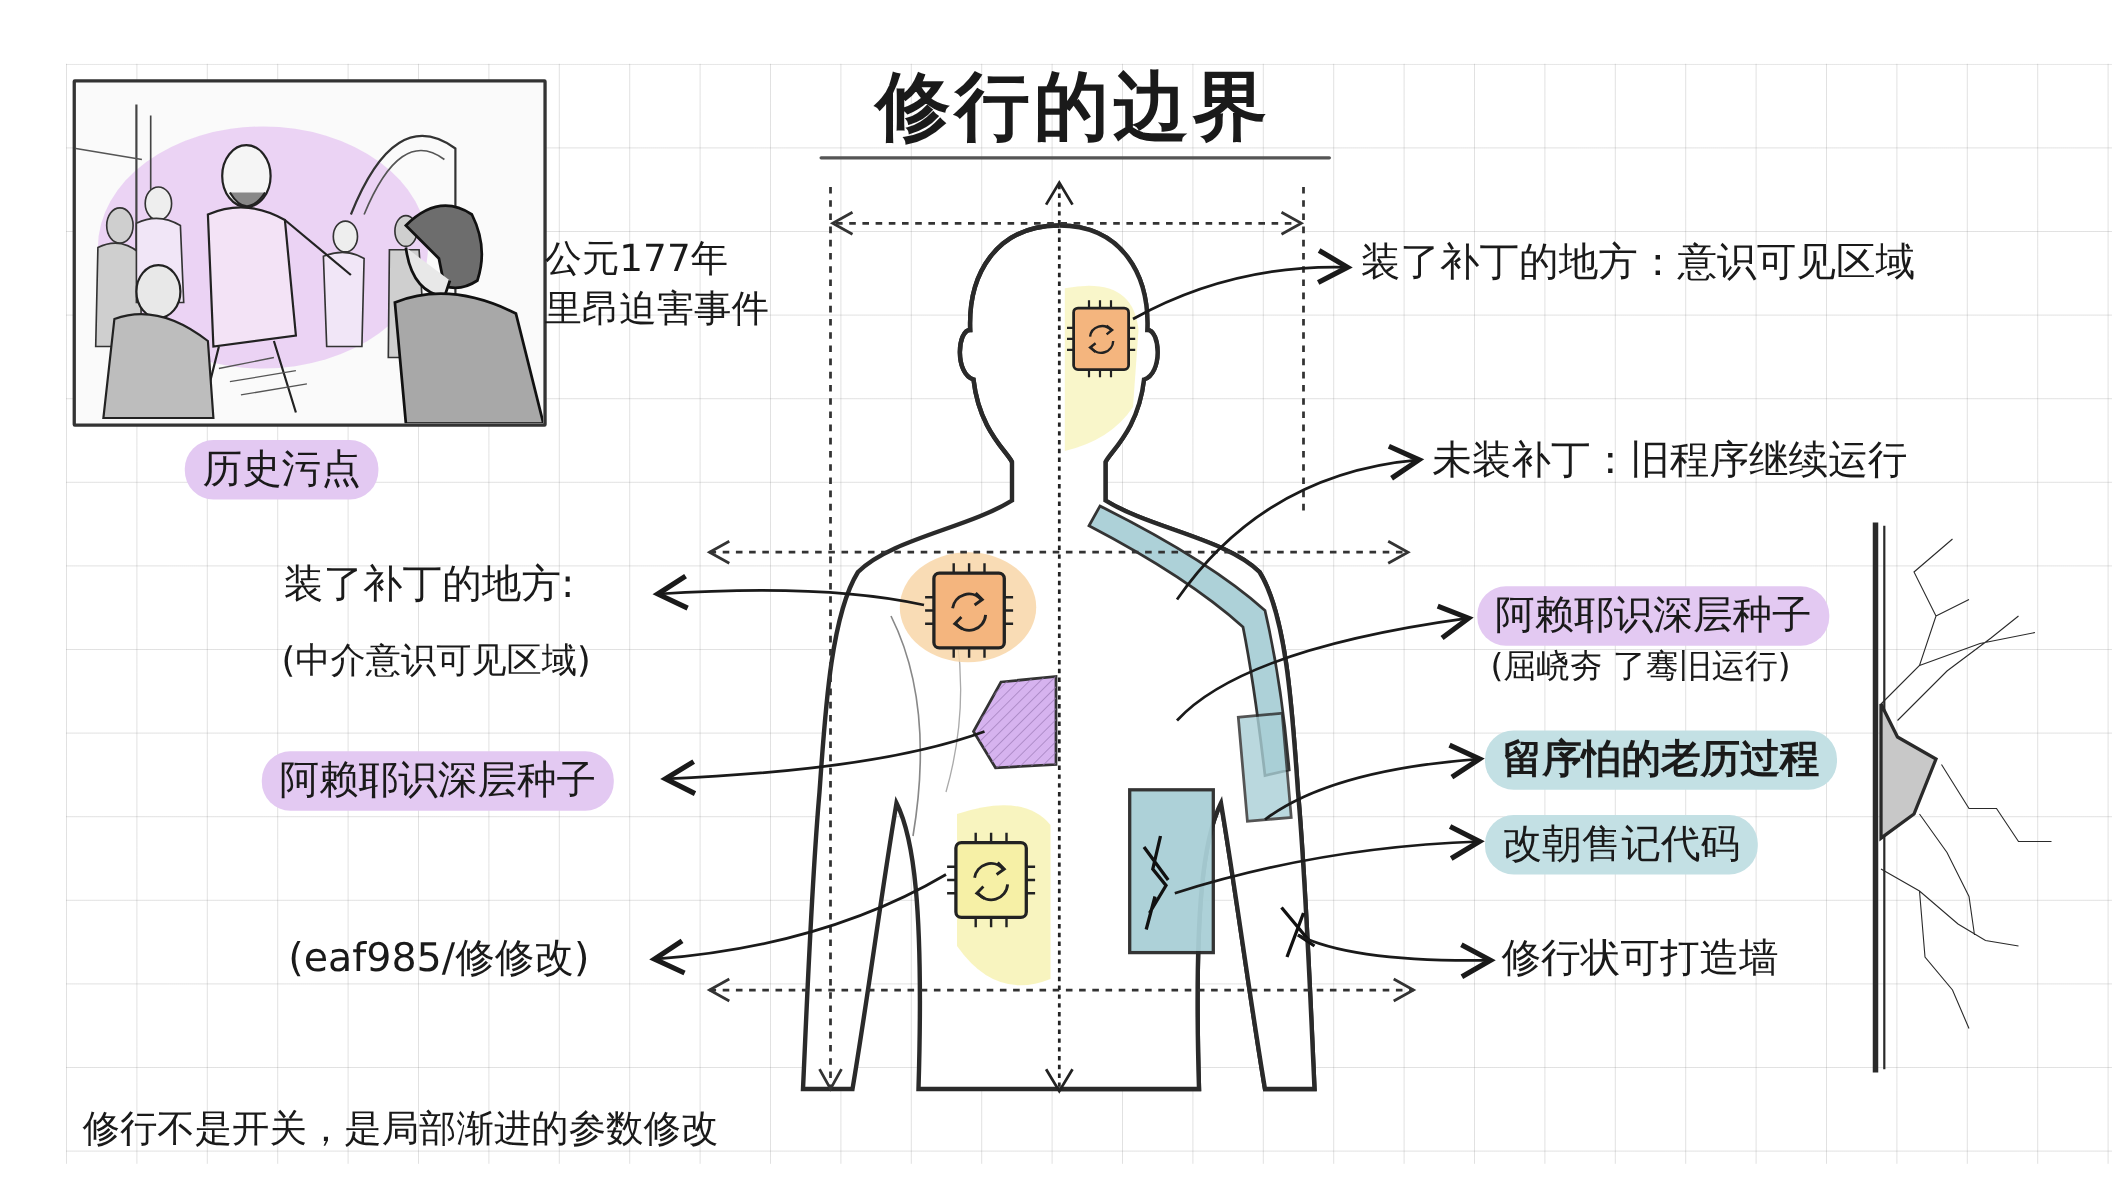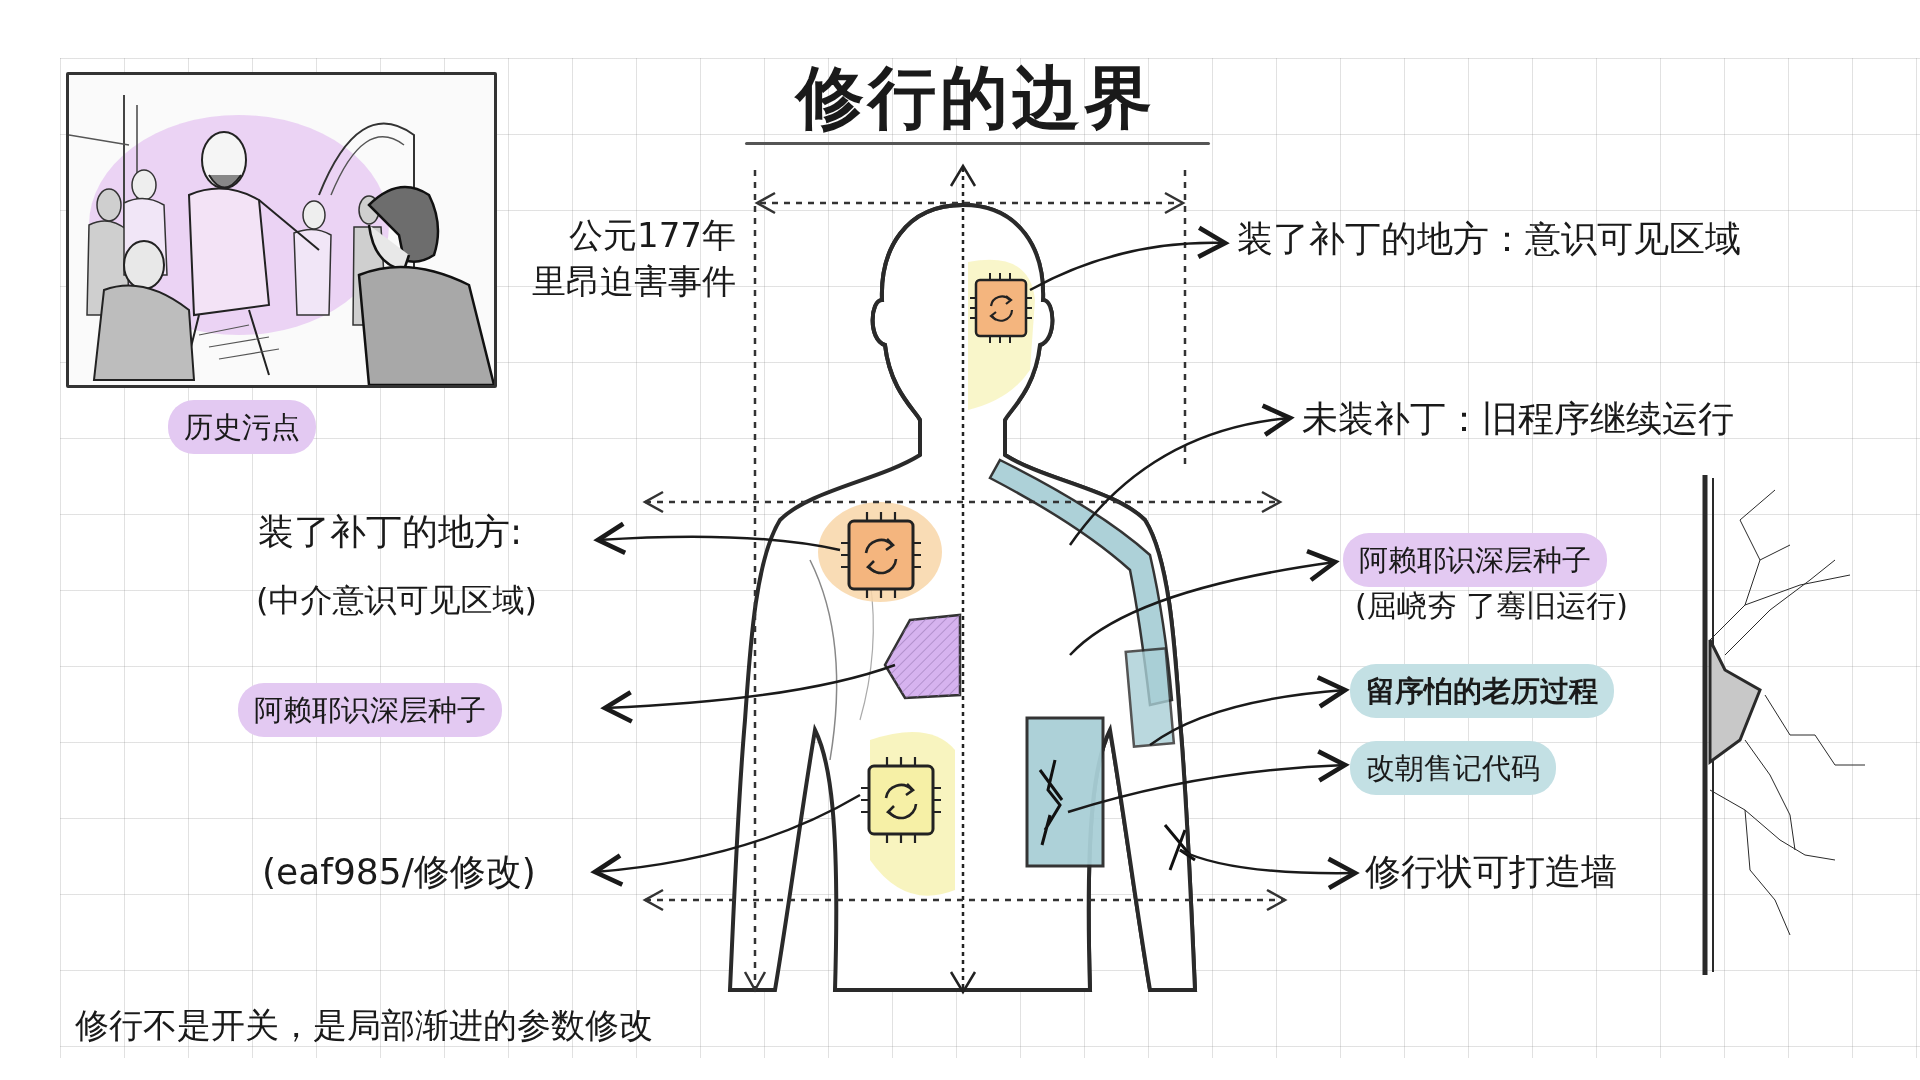--- a/index.html
+++ b/index.html
@@ -24,21 +24,21 @@
   .title-underline {
     left: 745px; top: 142px; width: 465px; height: 3px; background: #555;
     border-radius: 2px;
   }
   .frame {
     left: 66px; top: 72px; width: 425px; height: 310px;
     border: 3px solid #333; border-radius: 2px; background: #fafafa; overflow: hidden;
   }
   .caption { font-size: 34px; line-height: 46px; white-space: nowrap; }
   .pill {
-    padding: 2px 16px; border-radius: 26px; white-space: nowrap; font-size: 29px; line-height: 50px; text-align: center;
+    padding: 2px 16px; border-radius: 26px; white-space: nowrap; font-size: 36px; line-height: 50px; text-align: center;
   }
   .pill.purple { background: #e3c9f2; }
   .pill.teal { background: #c3e0e4; }
   .label { font-size: 36px; line-height: 48px; white-space: nowrap; }
   .sub { font-size: 30px; line-height: 40px; white-space: nowrap; }
   .footer { font-size: 34px; white-space: nowrap; }
   svg.overlay { position: absolute; left: 0; top: 0; }
   .chip { position: absolute; }
 </style>
 </head>
@@ -90,21 +90,21 @@
     </g>
 
     <g stroke="#555" stroke-width="1.2">
       <line x1="130" y1="260" x2="180" y2="250"></line>
         <line x1="140" y1="272" x2="200" y2="262"></line>
       <line x1="150" y1="284" x2="210" y2="274"></line>
     </g>
   </svg>
 </div>
 
-<div class="abs caption" style="left:532px; top:212px;text-align:right;">
+<div class="abs caption" style="left:495px; top:212px;">
   <div>公元177年</div>
   <div>里昂迫害事件</div>
 </div>
 <div class="abs pill purple" style="left:168px; top:400px;">历史污点</div>
 
 <svg class="overlay" width="1920" height="1080" viewBox="0 0 1920 1080">
   <defs>
     <pattern id="hatch" patternUnits="userSpaceOnUse" width="9" height="9" patternTransform="rotate(45)">
       <rect width="9" height="9" fill="#b9b9b9"></rect>
       <line x1="0" y1="0" x2="0" y2="9" stroke="#5a5a5a" stroke-width="3"></line>

